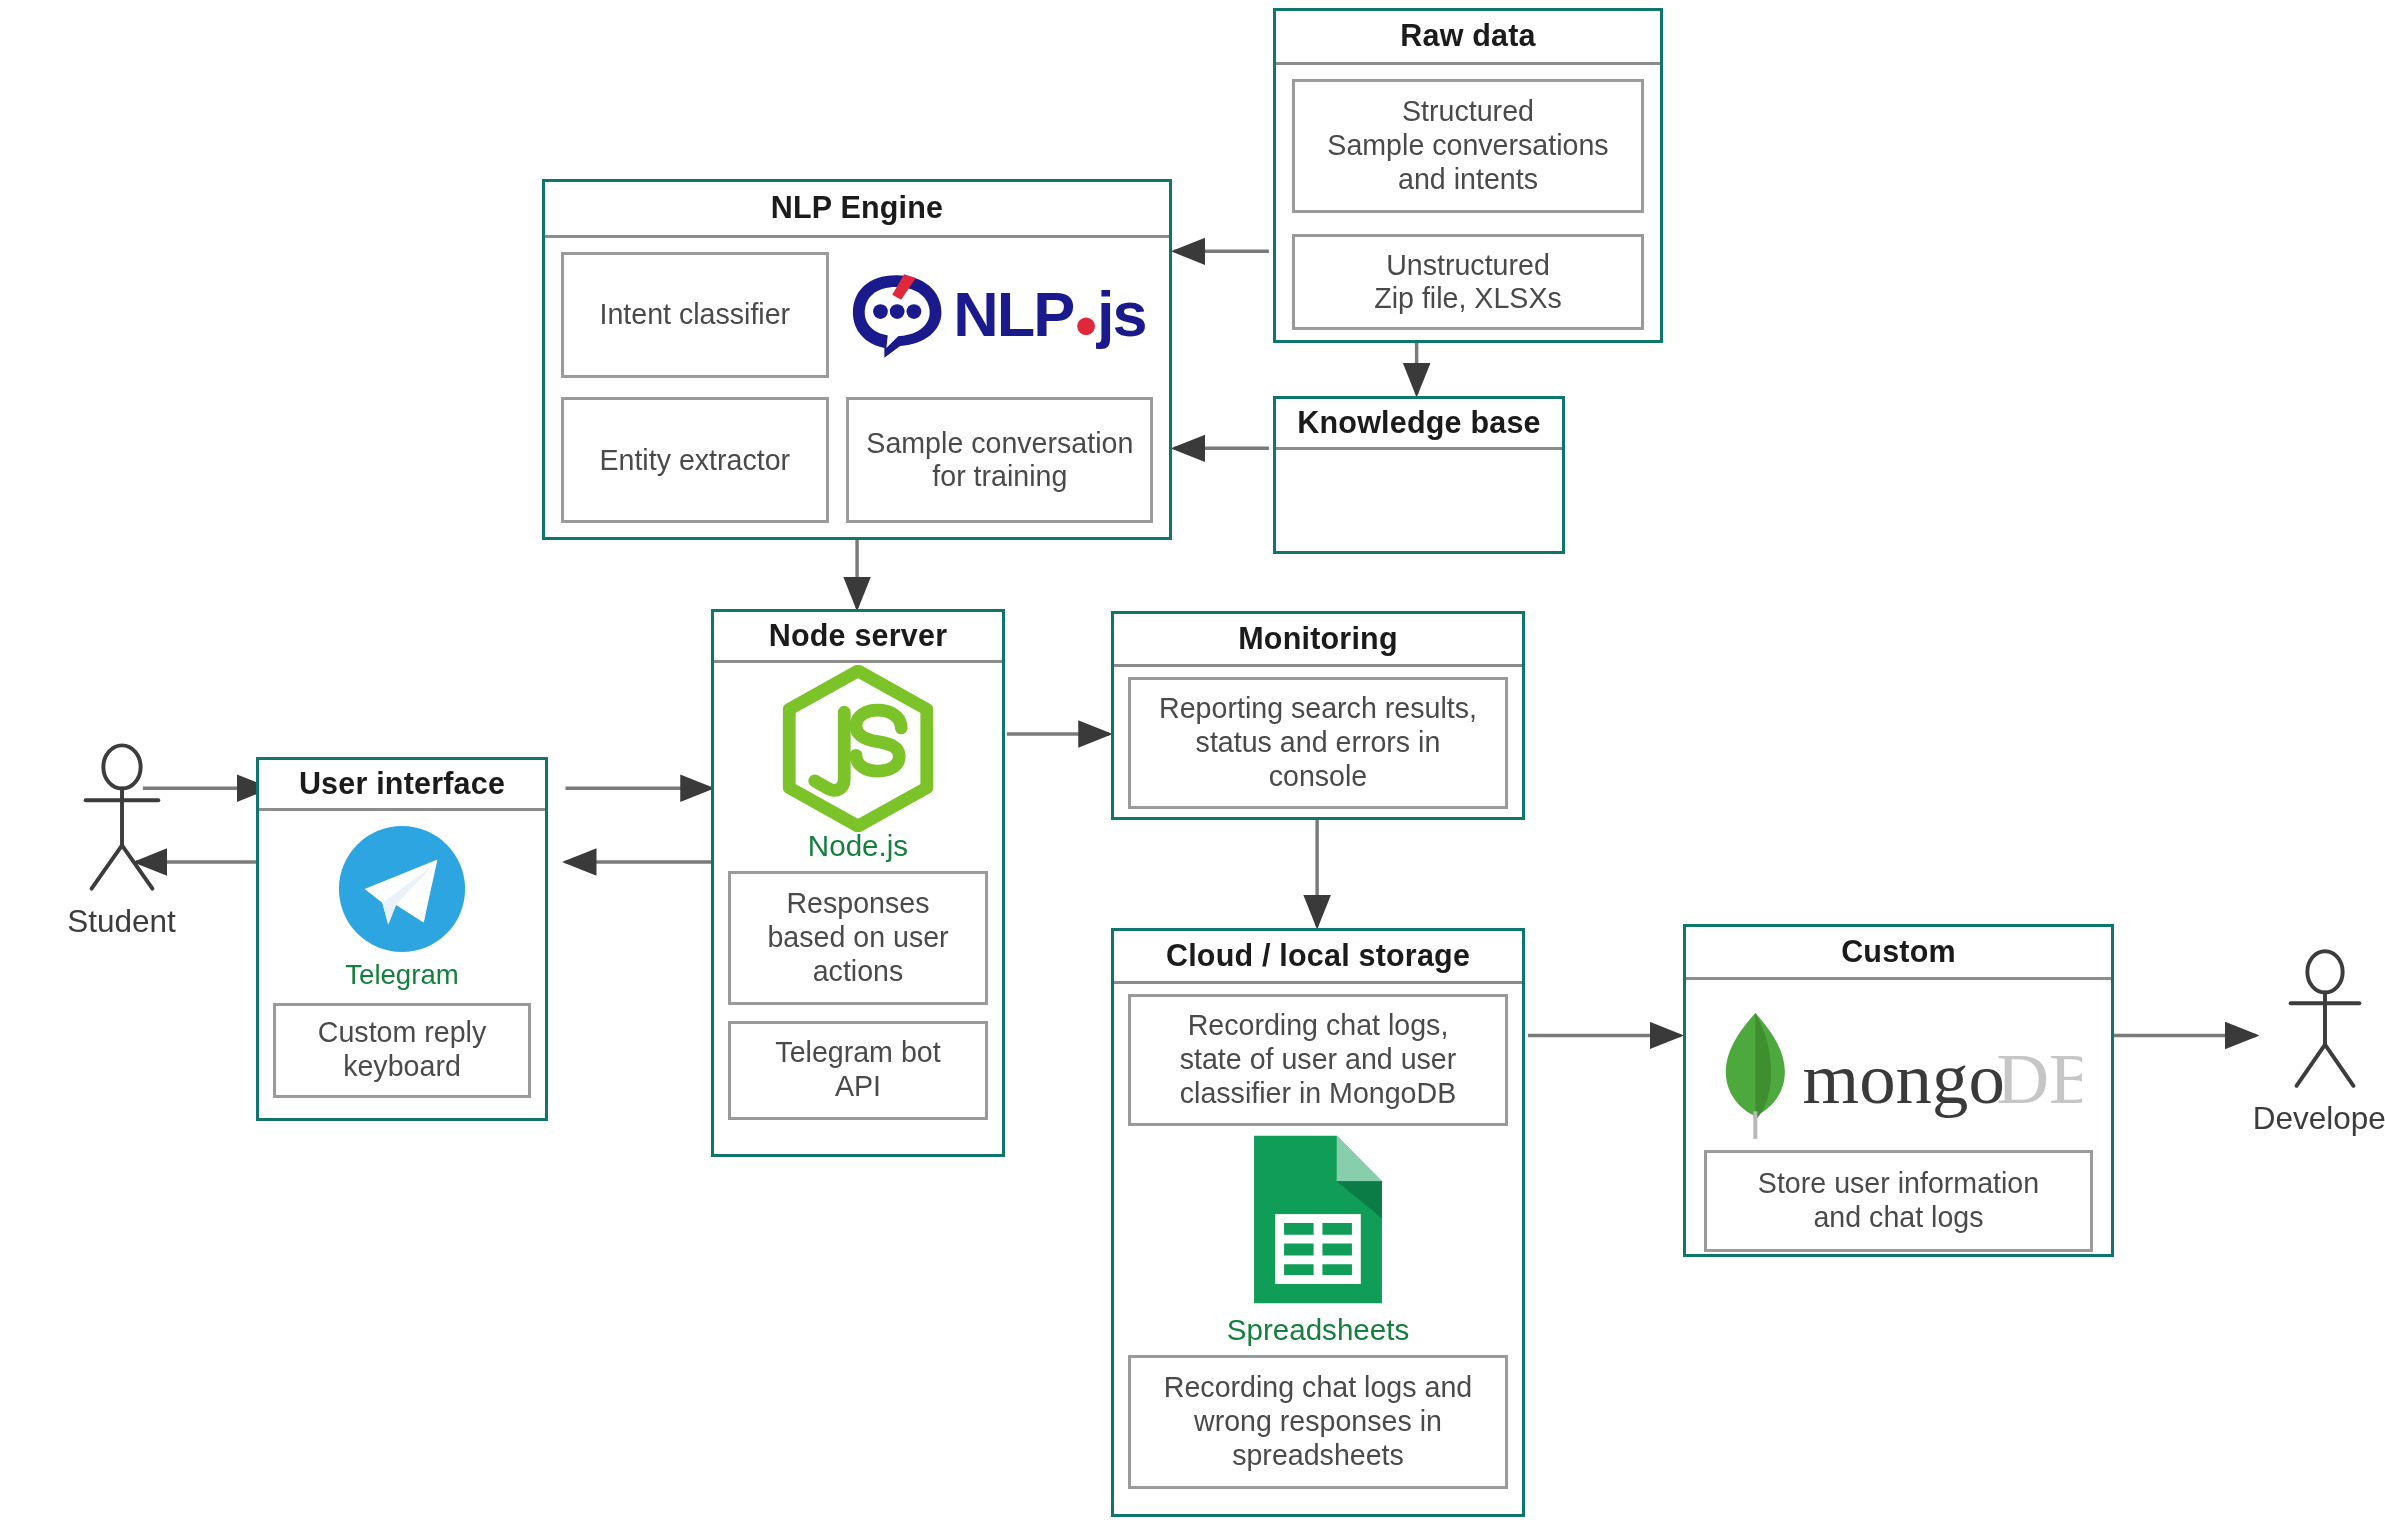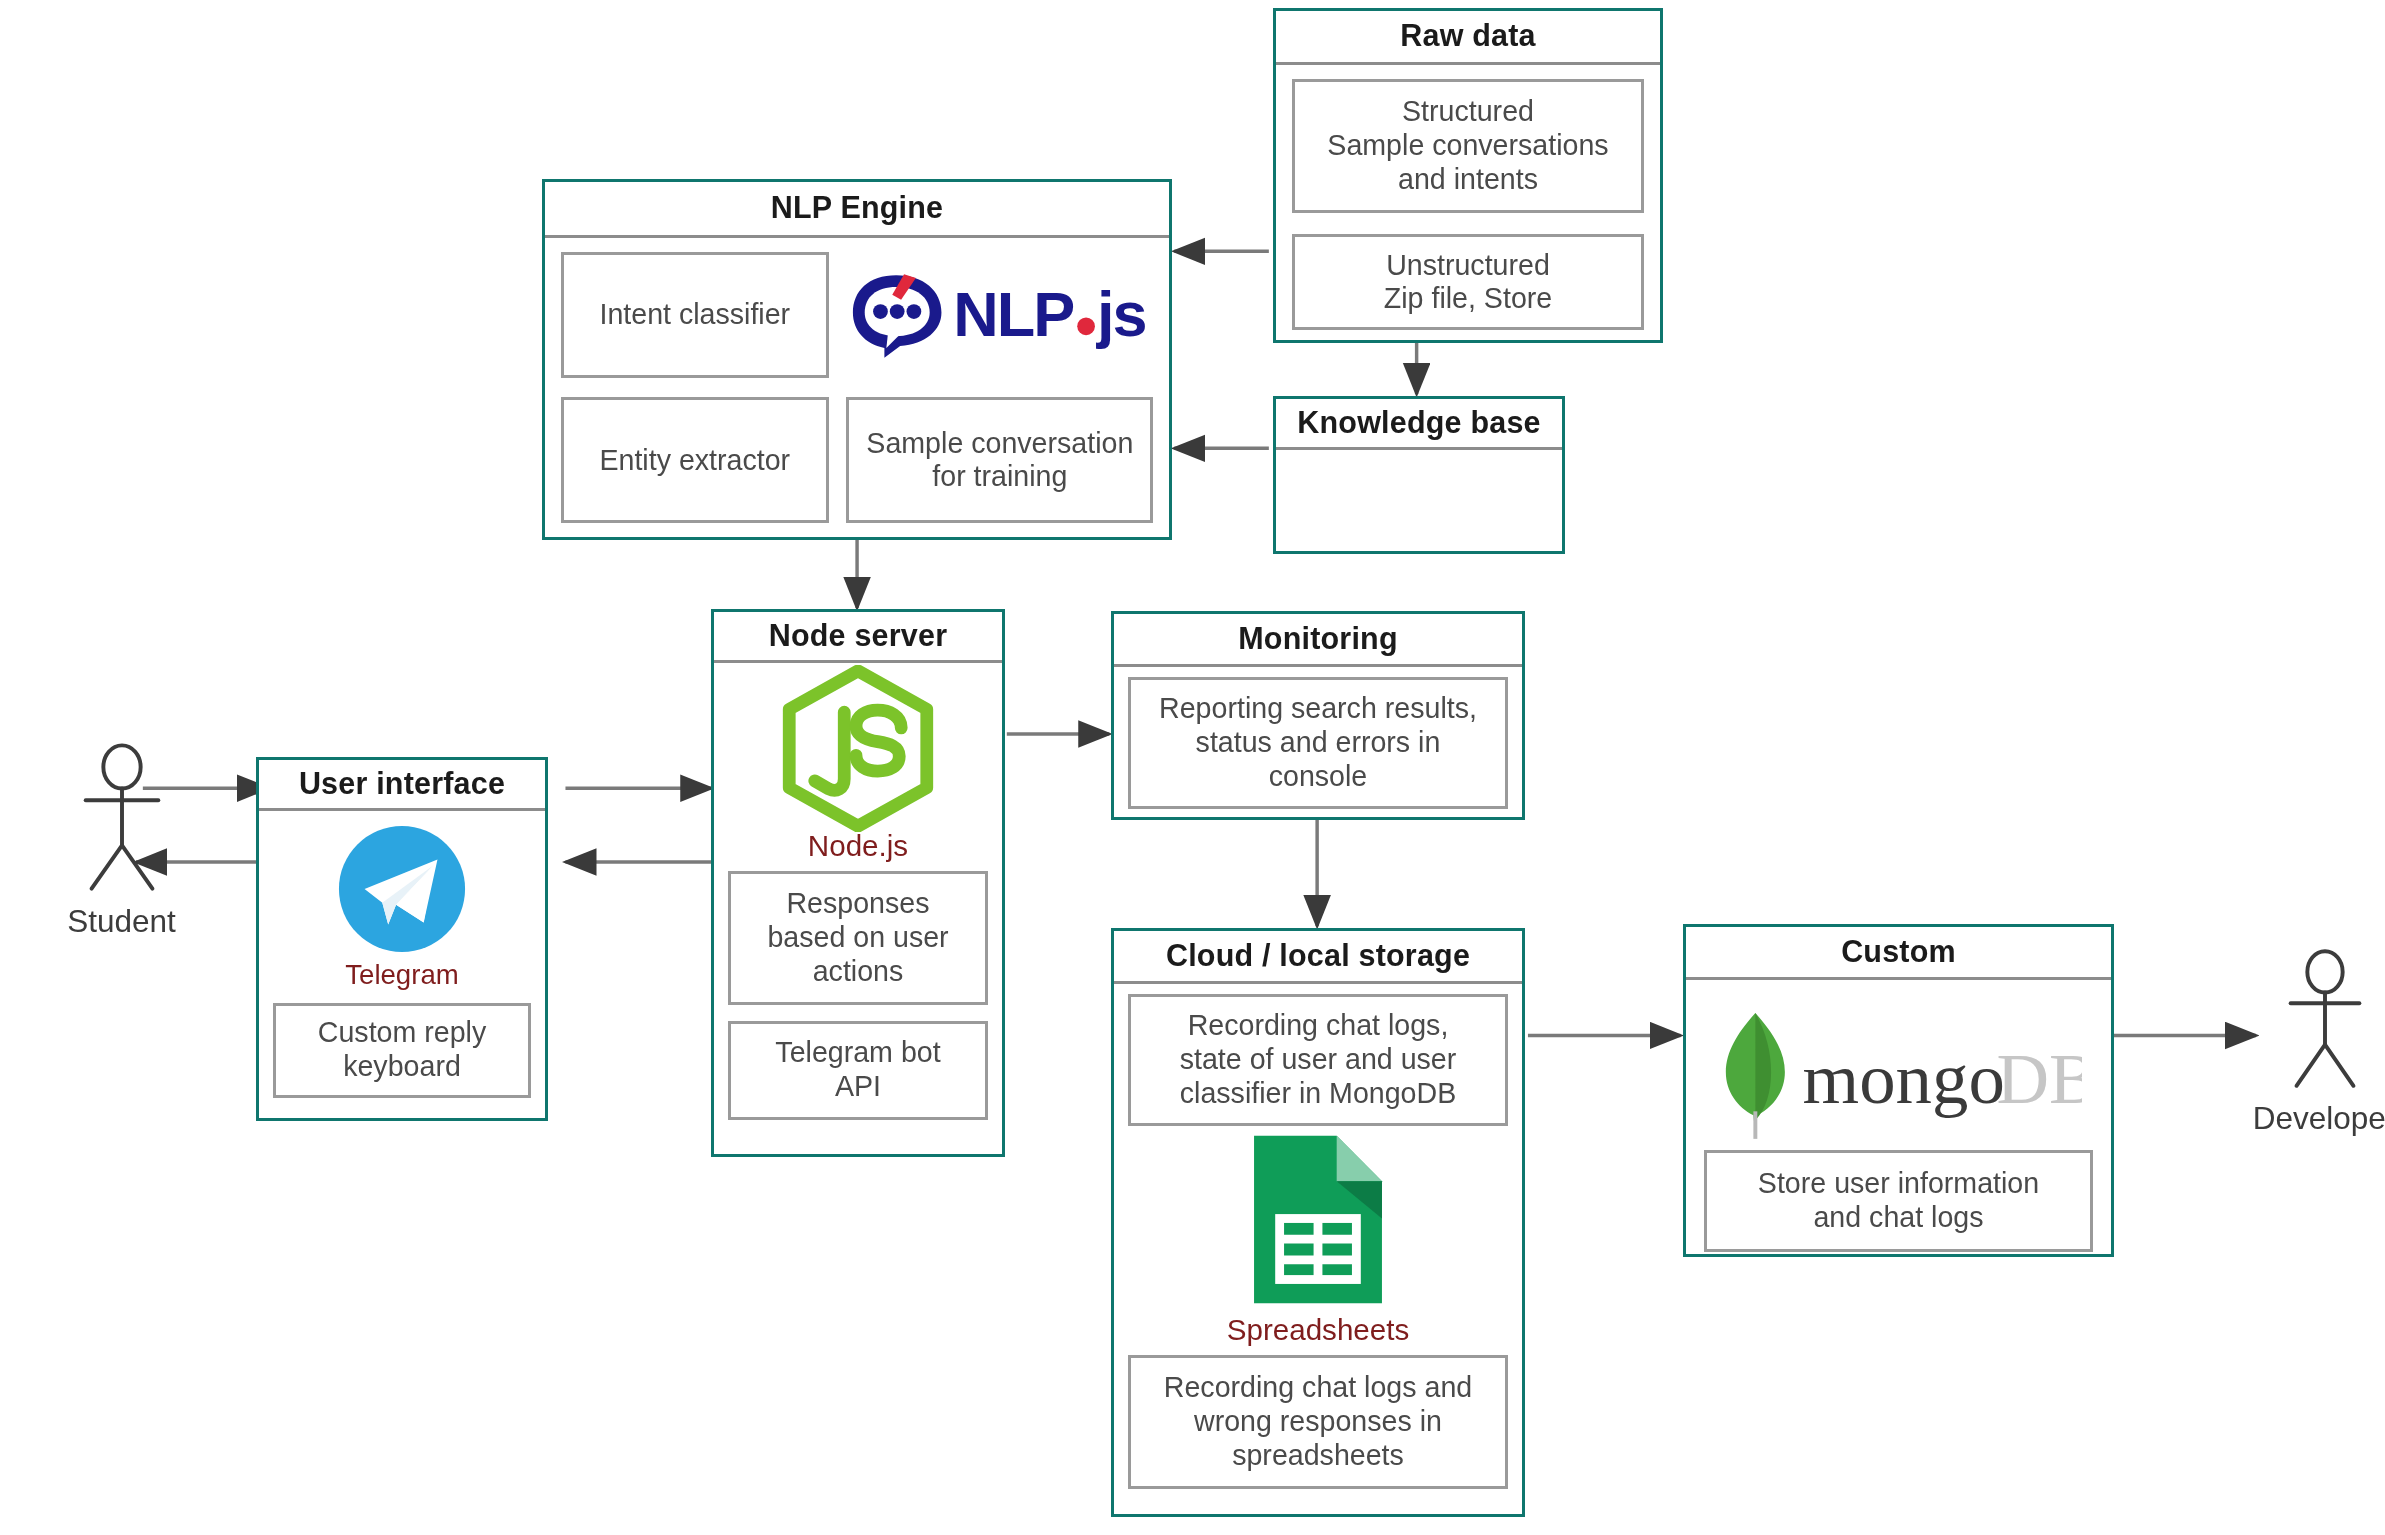--- a/index.html
+++ b/index.html
@@ -46,21 +46,21 @@
     background: #ffffff;
     display: flex;
     align-items: center;
     justify-content: center;
     text-align: center;
     line-height: 1.18;
     color: #4a4a4a;
   }
   .plain-label {
     text-align: center;
-    color: #7f1d1d;
+    color: #15803d;
   }
   .logo-wrap {
     display: flex;
     align-items: center;
     justify-content: center;
   }
   
   #wires {
     position: absolute;
     left: 0; top: 0;
@@ -121,21 +121,21 @@
   <div class="node" style="left:1273px; top:7.9px; width:390px; height:335px;">
     <div class="title" style="height:54px; line-height:49px; font-size:30.5px;">Raw data</div>
     <div class="body" style="height:275px; padding:13.8px 15.8px;">
       <div class="subbox" style="height:134px; font-size:28.6px; margin-bottom:21.7px;">
         <span style="white-space:pre-line;">Structured
 Sample conversations
 and intents</span>
       </div>
       <div class="subbox" style="height:96px; font-size:28.6px;">
         <span style="white-space:pre-line;">Unstructured
-Zip file, Store</span>
+Zip file, XLSXs</span>
       </div>
     </div>
   </div>
 
   <div class="node" style="left:542px; top:179px; width:630px; height:361px;">
     <div class="title" style="height:56px; line-height:51px; font-size:30.5px;">NLP Engine</div>
     <div class="body" style="height:298px; padding:13.8px 15.8px;">
       <div style="display:flex; gap:17.7px; height:126px;">
         <div class="subbox" style="width:268px; height:126px; font-size:28.6px;">
           <span style="white-space:pre-line;">Intent classifier</span>

